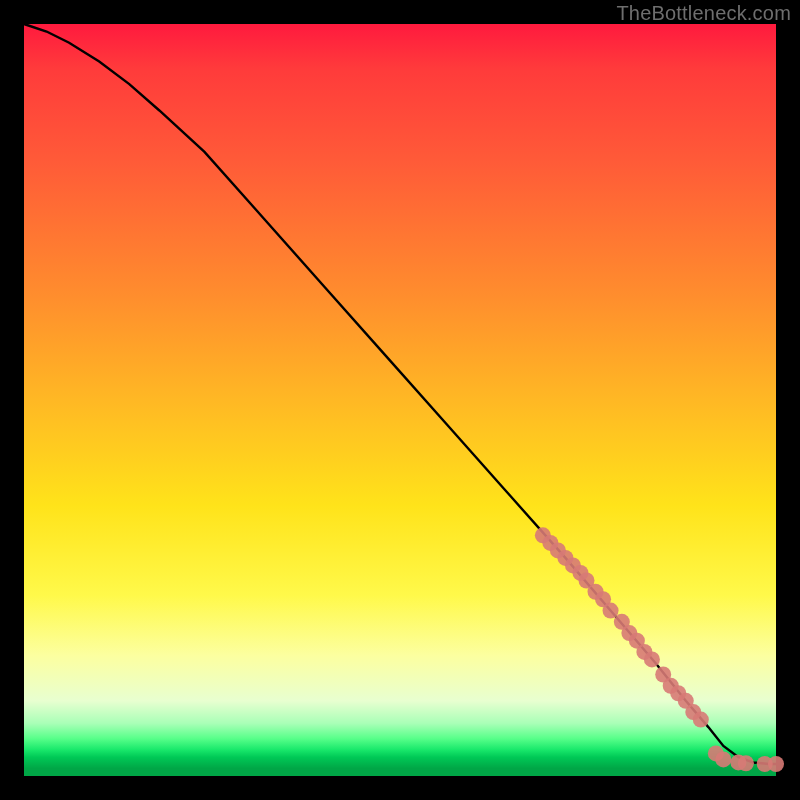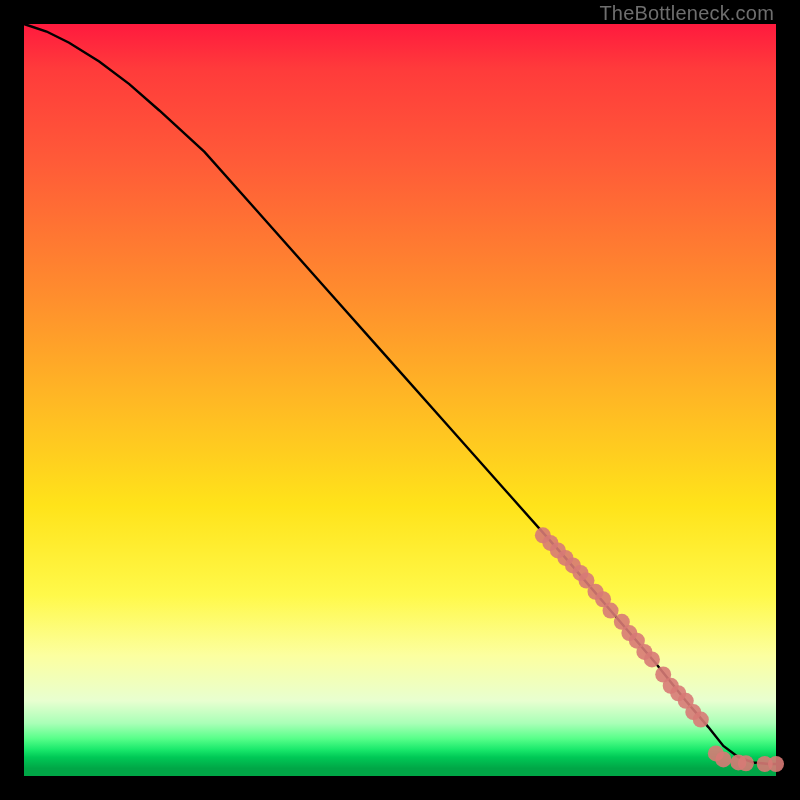--- a/index.html
+++ b/index.html
@@ -39,21 +39,21 @@
       #58ff8a 95%,
       #19e86b 96.5%,
       #00c956 97.5%,
       #00a646 99%,
       #00a646 100%
     );
   }
   .watermark {
     position: absolute;
     top: 2px;
-    right: 26px;
+    right: 9px;
     font-size: 20px;
     font-weight: 500;
     color: #6e6e6e;
     letter-spacing: 0.2px;
     user-select: none;
   }
   svg.curve {
     position: absolute;
     left: 0;
     top: 0;

